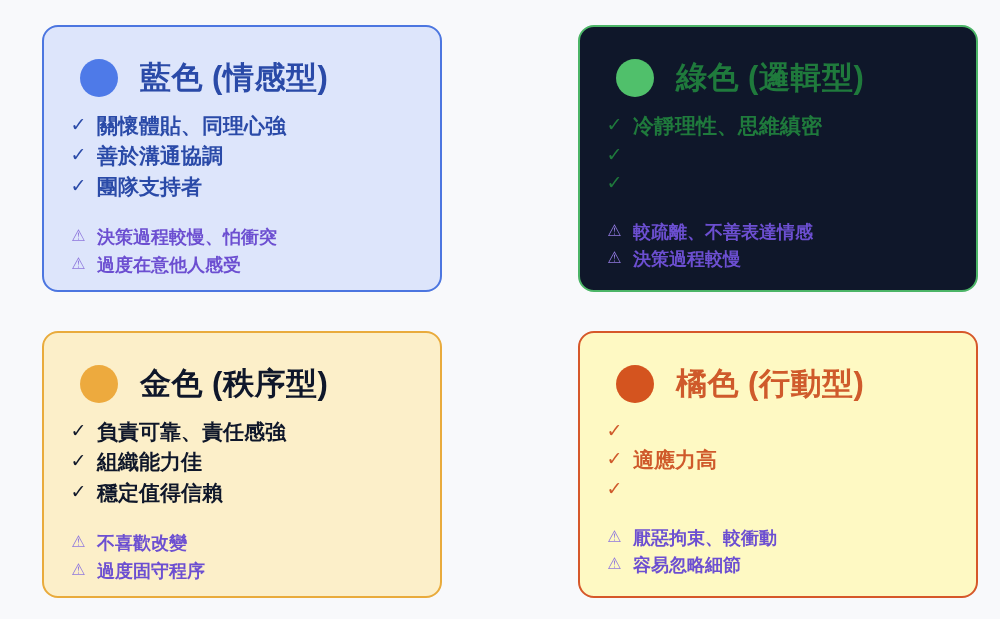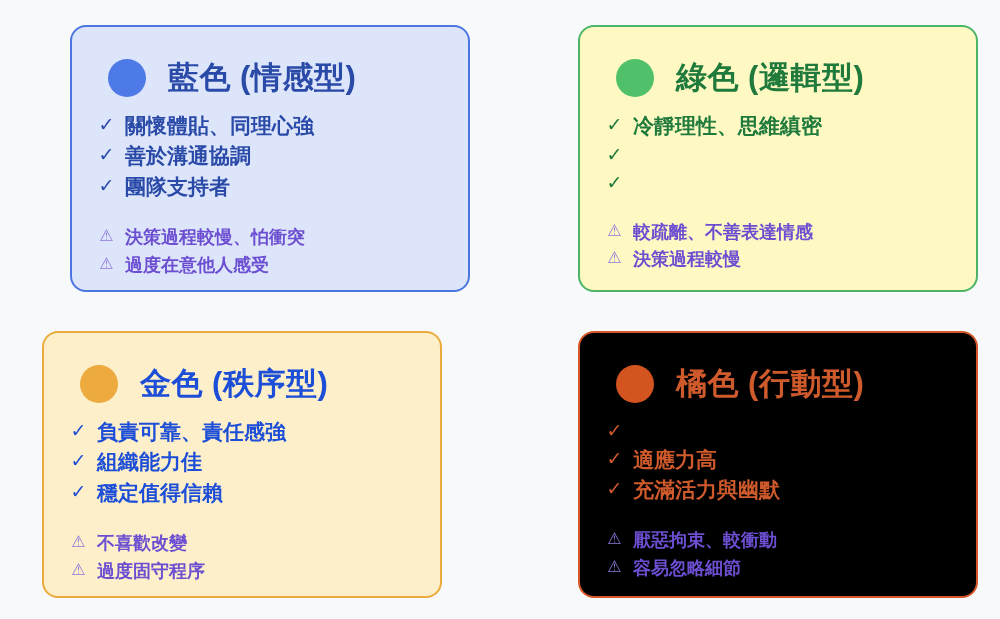--- a/index.html
+++ b/index.html
@@ -26,21 +26,21 @@
     position: absolute;
     box-sizing: border-box;
     border-radius: 16px;
     border-style: solid;
     border-width: 2.5px;
     padding: 18px 22px 20px 22px;
     overflow: hidden;
   }
 
   
-  .card--blue   { left: 42px;  top: 25px;  width: 400px; height: 267px; margin-left: 28px; }
+  .card--blue   { left: 42px;  top: 25px;  width: 400px; height: 267px; }
   .card--green  { left: 578px; top: 25px;  width: 400px; height: 267px; }
   .card--gold   { left: 42px;  top: 331px; width: 400px; height: 267px; }
   .card--orange { left: 578px; top: 331px; width: 400px; height: 267px; }
 
   .card-header {
     display: flex;
     align-items: center;
     gap: 22px;
     height: 54px;
     margin: 6px 0 6px 14px;
@@ -104,39 +104,39 @@
   .card--blue {
     background: #dde5fb;
     border-color: #4c76e0;
   }
   .card--blue .dot { background: #4e7ae8; }
   .card--blue .card-title,
   .card--blue .list--strengths li { color: #2a4aa8; }
 
   
   .card--green {
-    background: #fef9c3;
+    background: #0f172a;
     border-color: #4cb567;
   }
   .card--green .dot { background: #50c06b; }
   .card--green .card-title,
   .card--green .list--strengths li { color: #1f7a3c; }
 
   
   .card--gold {
     background: #fcefc9;
     border-color: #e9ab3c;
   }
   .card--gold .dot { background: #edaa3e; }
   .card--gold .card-title,
-  .card--gold .list--strengths li { color: #1d4ed8; }
+  .card--gold .list--strengths li { color: #0f172a; }
 
   
   .card--orange {
-    background: #000000;
+    background: #fef9c3;
     border-color: #d6582a;
   }
   .card--orange .dot { background: #d4541f; }
   .card--orange .card-title,
   .card--orange .list--strengths li { color: #cf5a2b; }
 </style>
 </head>
 <body>
 
 <div class="board">
@@ -240,21 +240,20 @@
     <ul class="list list--strengths">
       <li>
         <span class="marker">✓</span>
       </li>
       <li>
         <span class="marker">✓</span>
         <span>適應力高</span>
       </li>
       <li>
         <span class="marker">✓</span>
-        <span>充滿活力與幽默</span>
       </li>
     </ul>
     <ul class="list list--cautions">
       <li>
         <span class="marker">⚠</span>
         <span>厭惡拘束、較衝動</span>
       </li>
       <li>
         <span class="marker">⚠</span>
         <span>容易忽略細節</span>

